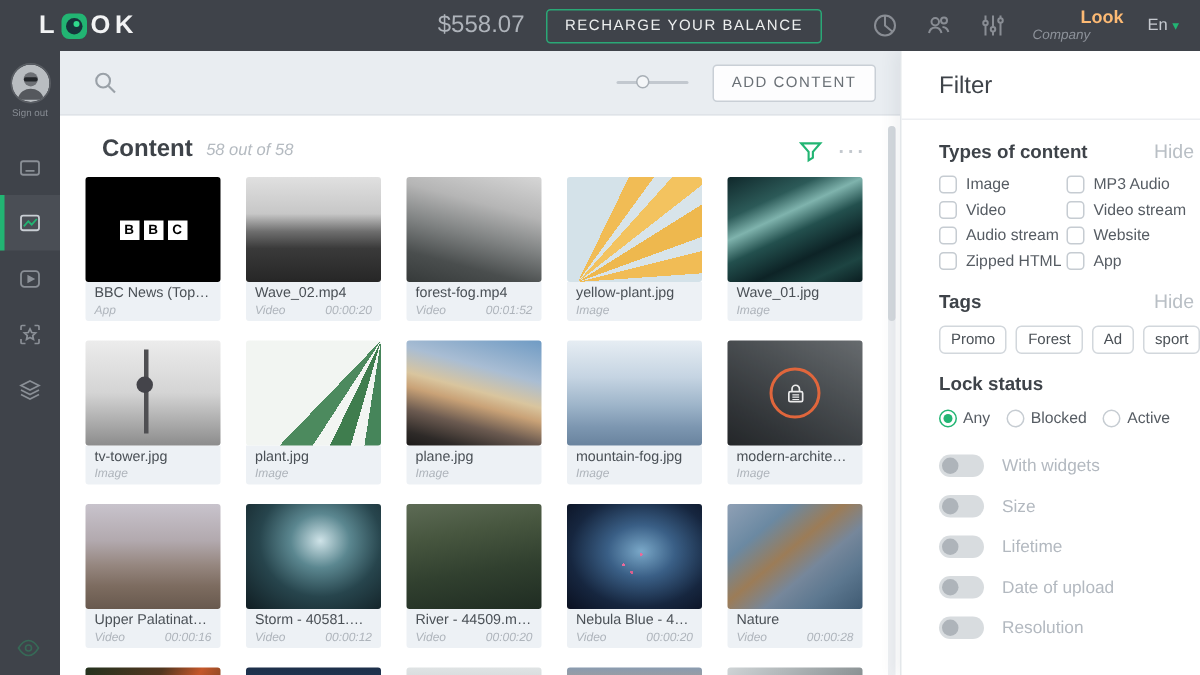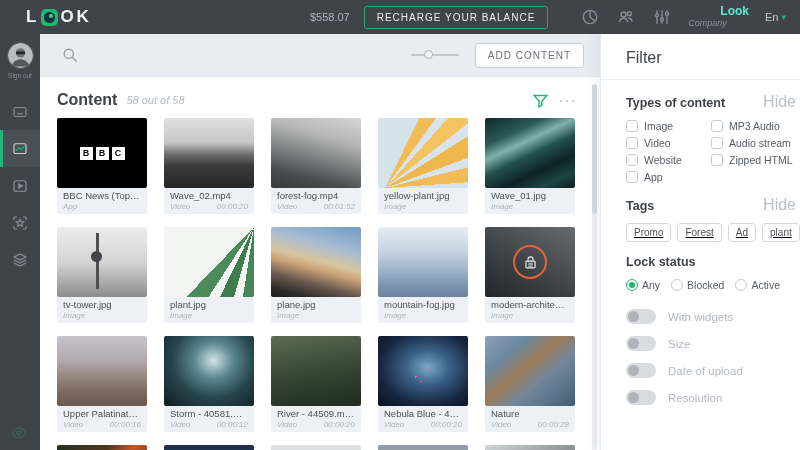--- a/index.html
+++ b/index.html
@@ -6,27 +6,27 @@
   html,body { width:800px; height:450px; overflow:hidden; font-family:"Liberation Sans",sans-serif; background:#fff; }
   body { position:relative; }
 
   
   .topbar { position:absolute; top:0; left:0; width:800px; height:34px; background:#3f434a; display:flex; align-items:center; z-index:9; }
   .logo { display:flex; align-items:center; gap:2px; margin-left:26px; cursor:pointer; }
   .logo-letter { color:#f2f3f4; font-size:17px; font-weight:bold; letter-spacing:3px; }
   .logo-eye { width:17px; height:17px; background:#22b573; border-radius:5px; display:flex; align-items:center; justify-content:center; }
   .eye-outer { width:11px; height:11px; border-radius:50%; background:#17333b; display:flex; align-items:center; justify-content:center; }
   .eye-dot { width:4px; height:4px; border-radius:50%; background:#2fd98d; margin:-3px -3px 0 0; }
-  .balance { margin-left:auto; color:#aeb3ba; font-size:11px; }
+  .balance { margin-left:auto; color:#aeb3ba; font-size:16px; }
   .recharge-btn { background:transparent; border:1px solid #2aa876; color:#edefef; font-size:10px; letter-spacing:1px; padding:5px 12px; border-radius:3px; margin:0 32px 0 14px; cursor:pointer; font-family:inherit; }
   .topbar-icons { display:flex; align-items:center; gap:16px; margin-right:16px; }
   .tb-icon { width:20px; height:20px; cursor:pointer; opacity:.85; }
   .tb-icon svg { width:100%; height:100%; }
   .account { line-height:1.1; margin-right:16px; cursor:pointer; }
-  .account-name { color:#5eead4; font-size:12px; font-weight:bold;margin-left:32px; }
+  .account-name { color:#fdba74; font-size:12px; font-weight:bold;margin-left:32px; }
   .account-type { color:#8d929a; font-size:9px; font-style:italic; }
   .lang { color:#c6cad0; font-size:11px; margin-right:14px; cursor:pointer; display:flex; align-items:center; gap:3px; }
   .lang-caret { color:#22b573; font-size:9px; }
 
   
   .sidebar { position:absolute; top:34px; left:0; width:40px; height:416px; background:#3f434a; z-index:8; display:flex; flex-direction:column; align-items:center; }
   .avatar { width:27px; height:27px; border-radius:50%; overflow:hidden; margin-top:8px; border:1px solid #5a5e64; cursor:pointer; }
   .avatar svg { width:100%; height:100%; display:block; }
   .signout { font-size:6.5px; color:#878c93; margin:3px 0 14px; }
   .side-nav { width:100%; display:flex; flex-direction:column; }
@@ -37,21 +37,21 @@
 
   
   .main { position:absolute; top:34px; left:40px; width:560px; height:442px; background:#fff; }
   .toolbar { height:43px; background:#e9edf1; border-bottom:1px solid #dfe3e8; display:flex; align-items:center; }
   .search-wrap { margin-left:20px; width:20px; height:20px; cursor:pointer; }
   .slider { width:48px; height:2px; background:#c2c8cf; border-radius:2px; position:relative; margin-left:auto; margin-right:16px; cursor:pointer; }
   .slider-knob { position:absolute; top:-4px; width:9px; height:9px; background:#f4f6f8; border:1px solid #a8afb6; border-radius:50%; }
   .add-content-btn { background:#fdfdfe; border:1px solid #c9cfd6; border-radius:3px; color:#6a7076; font-size:10px; letter-spacing:1px; padding:6px 12px; margin-right:16px; cursor:pointer; font-family:inherit; }
 
   .content-area { position:absolute; top:44px; left:0; right:0; bottom:0; background:#fff; overflow:hidden; }
-  .content-header { height:34px; display:flex; align-items:center; padding:10px 22px 0 17px; }
+  .content-header { height:34px; display:flex; align-items:center; padding:10px 22px 0 28px; }
   .content-title { font-size:16px; color:#3e4349; font-weight:600; }
   .content-count { font-size:11px; font-style:italic; color:#b4bac0; margin-left:9px; }
   .header-actions { margin-left:auto; display:flex; align-items:center; gap:10px; }
   .funnel { width:17px; height:17px; cursor:pointer; }
   .dots { color:#c2c7cd; font-size:13px; letter-spacing:2px; cursor:pointer; font-weight:bold; }
 
   .grid { margin:6px 0 0 17px; display:grid; grid-template-columns:repeat(5,90px); column-gap:17px; row-gap:13px; }
   .card { width:90px; cursor:pointer; }
   .thumb { width:90px; height:70px; border-radius:2px; position:relative; overflow:hidden; }
   .card-label { background:#edf1f5; padding:2px 6px 3px; border-radius:0 0 2px 2px; }
@@ -88,25 +88,25 @@
 
   .scrollbar { position:absolute; top:50px; bottom:5px; right:3px; width:5px; background:#eef0f3; border-radius:3px; cursor:pointer; }
   .scroll-thumb { width:5px; height:130px; background:#d3d8dd; border-radius:3px; }
 
   
   .filter-panel { position:absolute; top:34px; left:600px; width:200px; height:416px; background:#fff; border-left:1px solid #e3e7ea; box-shadow:-4px 0 10px rgba(60,70,80,.07); z-index:7; }
   .filter-title { padding:15px 25px 12px; font-size:16px; color:#3e4349; border-bottom:1px solid #eceef1; }
   .fsection { padding:0 4px 0 25px; }
   .section-head { display:flex; justify-content:space-between; align-items:baseline; margin:13px 0 9px; }
   .section-title { font-weight:bold; font-size:12.5px; color:#3e4349; }
-  .hide-link { font-size:16px; color:#b9bfc5; cursor:pointer; }
+  .hide-link { font-size:13px; color:#b9bfc5; cursor:pointer; }
   .check-grid { display:grid; grid-template-columns:1fr 1fr; row-gap:5px; }
   .check-item { display:flex; align-items:center; font-size:10.5px; color:#565c63; cursor:pointer; }
   .checkbox { width:12px; height:12px; border:1px solid #c6ccd2; border-radius:3px; margin-right:6px; background:#fff; flex:none; }
-  .chips { display:flex; gap:6px; white-space:nowrap;text-decoration:underline; }
+  .chips { display:flex; gap:6px; white-space:nowrap; }
   .chip { border:1px solid #d2d7dc; border-radius:4px; padding:3px 7px; font-size:10px; color:#4a5056; cursor:pointer; background:#fff; }
   .radio-row { display:flex; gap:11px; margin-top:10px; }
   .radio-item { display:flex; align-items:center; font-size:10.5px; color:#565c63; cursor:pointer; }
   .radio { width:12px; height:12px; border:1px solid #c6ccd2; border-radius:50%; margin-right:4px; position:relative; flex:none; }
   .radio.selected { border-color:#22b573; }
   .radio.selected::after { content:""; position:absolute; inset:2px; background:#22b573; border-radius:50%; }
   .toggles { padding:6px 20px 0 25px; }
   .toggle-row { display:flex; align-items:center; margin-top:12px; color:#b3b9c0; font-size:11.5px; cursor:pointer; }
   .toggle { width:30px; height:15px; border-radius:8px; background:#d8dcdf; margin-right:12px; position:relative; flex:none; }
   .toggle::after { content:""; position:absolute; left:2px; top:2px; width:11px; height:11px; border-radius:50%; background:#aeb4ba; }
@@ -431,20 +431,24 @@
         <label class="check-item">
           <span class="checkbox"></span>
           <span class="check-label">MP3 Audio</span>
         </label>
         <label class="check-item">
           <span class="checkbox"></span>
           <span class="check-label">Video</span>
         </label>
         <label class="check-item">
           <span class="checkbox"></span>
+          <span class="check-label">Video stream</span>
+        </label>
+        <label class="check-item">
+          <span class="checkbox"></span>
           <span class="check-label">Audio stream</span>
         </label>
         <label class="check-item">
           <span class="checkbox"></span>
           <span class="check-label">Website</span>
         </label>
         <label class="check-item">
           <span class="checkbox"></span>
           <span class="check-label">Zipped HTML</span>
         </label>
@@ -456,21 +460,21 @@
   </div>
   <div class="fsection">
     <div class="section-head">
       <span class="section-title">Tags</span>
       <span class="hide-link">Hide</span>
     </div>
     <div class="chips" id="chips">
         <span class="chip">Promo</span>
         <span class="chip">Forest</span>
         <span class="chip">Ad</span>
-        <span class="chip">plant</span>
+        <span class="chip">sport</span>
       </div>
   </div>
   <div class="fsection">
     <div class="section-head" style="margin-bottom:0;align-items:flex-end;">
       <span class="section-title">Lock status</span>
     </div>
     <div class="radio-row" id="radios">
         <span class="radio-item">
           <span class="radio selected"></span>
           <span>Any</span>
@@ -489,20 +493,24 @@
       <div class="toggle-row">
         <span class="toggle"></span>
         <span>With widgets</span>
       </div>
       <div class="toggle-row">
         <span class="toggle"></span>
         <span>Size</span>
       </div>
       <div class="toggle-row">
         <span class="toggle"></span>
+        <span>Lifetime</span>
+      </div>
+      <div class="toggle-row">
+        <span class="toggle"></span>
         <span>Date of upload</span>
       </div>
       <div class="toggle-row">
         <span class="toggle"></span>
         <span>Resolution</span>
       </div>
     </div>
 </div>
 
 </body></html>

